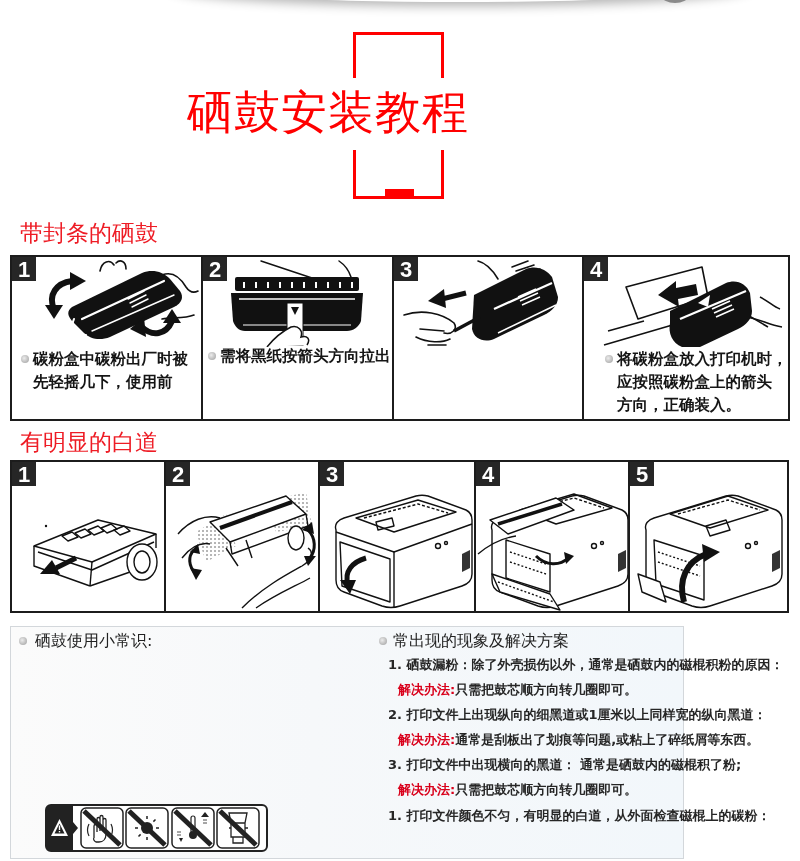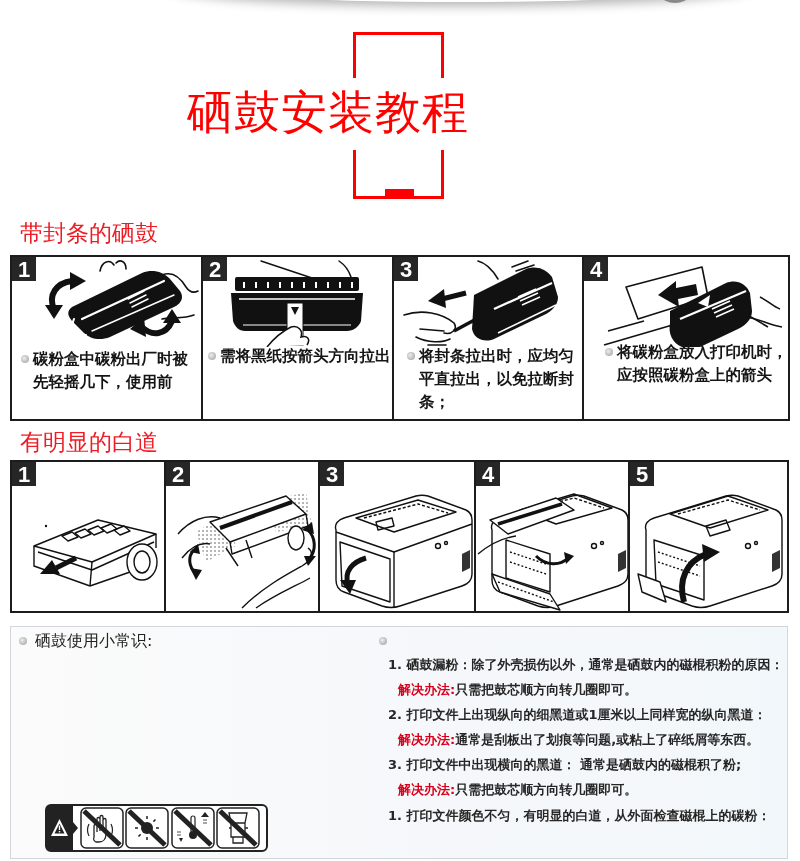--- a/index.html
+++ b/index.html
@@ -26,25 +26,25 @@
   .row1 .p1{width:191px}.row1 .p2{width:191px}.row1 .p3{width:190px}.row1 .p4{width:204px}
   .row2 .p1{width:154px}.row2 .p2{width:154px}.row2 .p3{width:156px}.row2 .p4{width:154px}.row2 .p5{width:157px}
 
   .badge{position:absolute;left:0;top:0;width:24px;height:24px;background:#262626;color:#fff;font-family:"Liberation Sans",sans-serif;font-weight:bold;font-size:22px;line-height:25px;text-align:center;z-index:2}
   .ill{position:absolute;left:0;top:0}
 
   .desc{position:absolute;font-size:15.5px;line-height:23px;font-weight:bold;white-space:nowrap;color:#151515}
   .row1 .p1 .desc{left:21px;top:91px}
   .row1 .p2 .desc{left:17px;top:88px}
   .row1 .p3 .desc{left:25px;top:88px}
-  .row1 .p4 .desc{left:33px;top:84px}
+  .row1 .p4 .desc{left:33px;top:91px}
   .bullet{position:absolute;width:8px;height:8px;border-radius:50%;background:radial-gradient(circle at 40% 40%,#ececec,#9c9c9c)}
   .desc .bullet{left:-12px;top:7px}
 
-  .tips-box{position:absolute;left:10px;top:626px;width:778px;height:233px;border:1px solid #d3d7db;background:linear-gradient(90deg,#fbfbfb 0%,#f6f8fa 45%,#f2f7fb 100%)}
+  .tips-box{position:absolute;left:10px;top:626px;width:674px;height:233px;border:1px solid #d3d7db;background:linear-gradient(90deg,#fbfbfb 0%,#f6f8fa 45%,#f2f7fb 100%)}
   .tips-bullet{left:8px;top:10px}
   .trouble-bullet{left:368px;top:10px}
   .box-heading{position:absolute;top:4px;font-size:16px;line-height:20px;font-weight:normal;color:#222;white-space:nowrap}
   .tips-heading{left:24px}
   .trouble-heading{left:382px}
   .list{position:absolute;font-size:13px;font-weight:bold;color:#262626;white-space:nowrap}
   .tips-list{left:24px;top:23px;line-height:25.4px}
   .trouble-list{left:377px;top:25px;line-height:25.1px}
   .indent{padding-left:13px}
   .sol{padding-left:10px}
@@ -147,26 +147,20 @@
       <path d="M80,38 L132,12 C142,8 152,12 158,20 L164,40 C164,48 158,54 150,58 L100,82 C90,86 80,82 78,72 Z" fill="#111"></path>
       <g stroke="#fff" fill="none" stroke-width="1.5">
         <path d="M100,52 L158,26" stroke-width="2.2"></path>
         <path d="M104,76 L162,48"></path>
         <path d="M124,40 L142,32 M126,44 L144,36 M128,48 L146,40"></path>
       </g>
       <path d="M72,36 L48,42" stroke="#111" stroke-width="5"></path>
       <polygon points="50,32 34,44 52,51" fill="#111"></polygon>
       <path d="M60,74 L86,60" stroke="#111" stroke-width="3.5"></path>
     </svg>
-    <div class="desc">
-      <span class="bullet"></span>
-      <div>将封条拉出时，应均匀</div>
-      <div>平直拉出，以免拉断封</div>
-      <div>条；</div>
-    </div>
   </div>
 
   <div class="panel p4">
     <div class="badge">4</div>
     <svg class="ill" width="204" height="90" viewBox="0 0 204 90">
       <g fill="none" stroke="#111" stroke-width="1.6" stroke-linejoin="round">
         <path d="M42,30 L118,10 L124,40 L54,62 Z" fill="#fff"></path>
         <path d="M24,74 L60,64"></path>
         <path d="M20,88 L150,50 L184,70"></path>
         <path d="M160,60 C172,60 184,68 198,70"></path>
@@ -177,20 +171,21 @@
       <g stroke="#fff" fill="none" stroke-width="1.6">
         <path d="M96,62 L162,34" stroke-width="2.2"></path>
         <path d="M128,52 L146,44 M130,56 L148,48 M132,60 L150,52"></path>
       </g>
       <polygon points="114,46 126,38 124,50" fill="#fff"></polygon>
     </svg>
     <div class="desc">
       <span class="bullet"></span>
       <div>将碳粉盒放入打印机时，</div>
       <div>应按照碳粉盒上的箭头</div>
+      <div>方向，正确装入。</div>
     </div>
   </div>
 </div>
 
 <h2 class="sec-heading sec2">有明显的白道</h2>
 <div class="row row2">
 
   <div class="panel p1">
     <div class="badge">1</div>
     <svg class="ill" width="154" height="149" viewBox="0 0 154 149">
@@ -348,20 +343,21 @@
       <line x1="130" y1="7" x2="166" y2="41" stroke="#222" stroke-width="5"></line>
     </g>
     <g>
       <rect x="172" y="4" width="42" height="40" rx="5" fill="#fff" stroke="#222" stroke-width="1.5"></rect>
       <path d="M184,9 L202,9 L200,19 L186,19 Z M186,19 L186,33 L200,33 L200,19 M184,24 L186,24 M200,24 L203,24 M188,33 L188,39 L198,39 L198,33" fill="none" stroke="#222" stroke-width="1.3"></path>
       <line x1="175" y1="7" x2="211" y2="41" stroke="#222" stroke-width="5"></line>
     </g>
   </svg>
 
   <span class="bullet trouble-bullet"></span>
+  <h3 class="box-heading trouble-heading">常出现的现象及解决方案</h3>
   <div class="list trouble-list">
     <div>1. 硒鼓漏粉：除了外壳损伤以外，通常是硒鼓内的磁棍积粉的原因：</div>
     <div class="sol"><span class="red-label">解决办法:</span><span>只需把鼓芯顺方向转几圈即可。</span></div>
     <div>2. 打印文件上出现纵向的细黑道或1厘米以上同样宽的纵向黑道：</div>
     <div class="sol"><span class="red-label">解决办法:</span><span>通常是刮板出了划痕等问题,或粘上了碎纸屑等东西。</span></div>
     <div>3. 打印文件中出现横向的黑道：  通常是硒鼓内的磁棍积了粉;</div>
     <div class="sol"><span class="red-label">解决办法:</span><span>只需把鼓芯顺方向转几圈即可。</span></div>
     <div>1. 打印文件颜色不匀，有明显的白道，从外面检查磁棍上的碳粉：</div>
   </div>
 </div>

